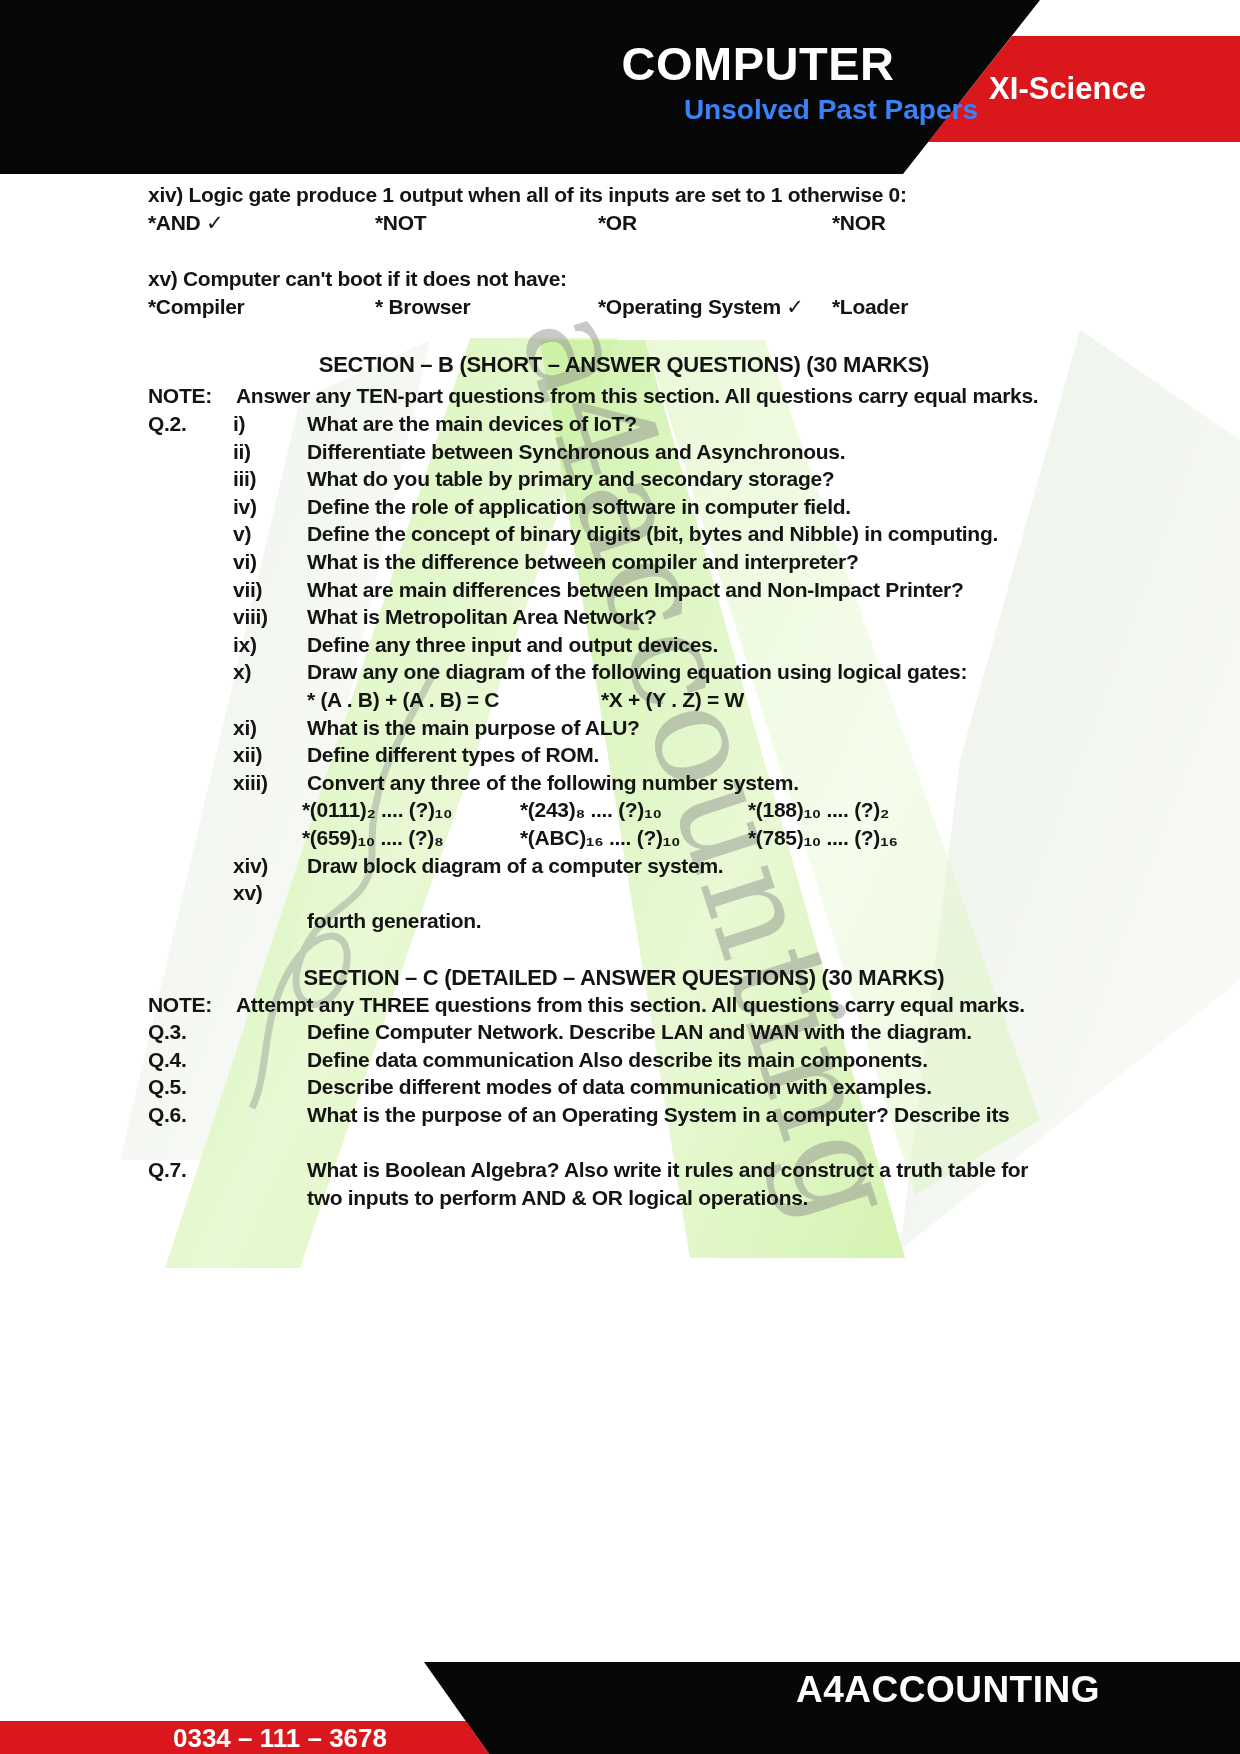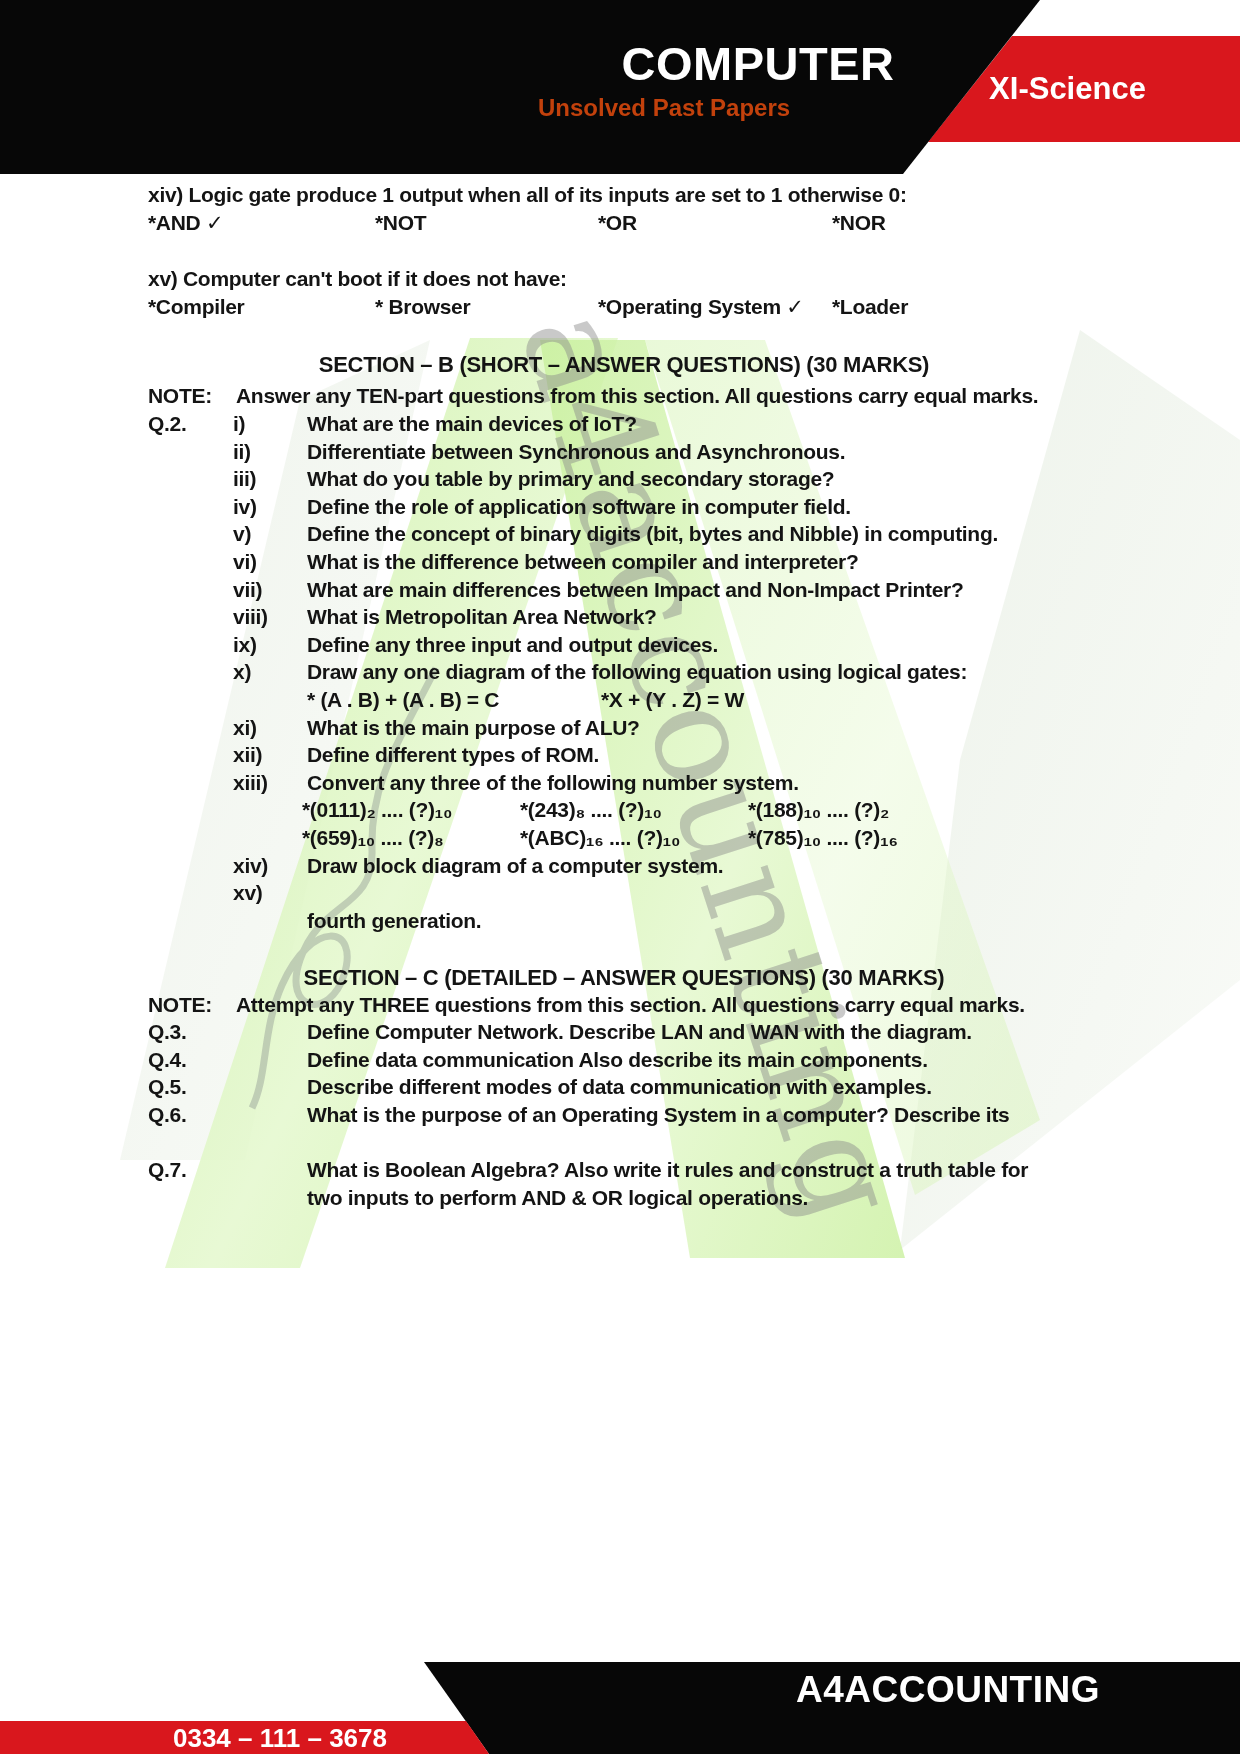--- a/index.html
+++ b/index.html
@@ -7,22 +7,22 @@
         font-family:"Liberation Sans","DejaVu Sans",sans-serif;}
   
   .wm{position:absolute;left:0;top:0;z-index:0;}
   
   .hdr-black{position:absolute;left:0;top:0;width:1240px;height:174px;background:#070707;z-index:3;
              clip-path:polygon(0 0,1040px 0,903px 174px,0 174px);}
   .hdr-red{position:absolute;left:0;top:36px;width:1240px;height:106px;background:#d9171d;z-index:2;
            clip-path:polygon(1012px 0,1240px 0,1240px 106px,928px 106px);}
   .h-title{position:absolute;left:538px;top:36px;width:440px;text-align:center;z-index:4;
            font-size:47px;font-weight:bold;color:#fff;letter-spacing:.5px;}
-  .h-sub{position:absolute;left:538px;top:94px;width:440px;text-align:left;z-index:4;
-         font-size:24px;font-weight:bold;color:#c2410c;}
+  .h-sub{position:absolute;left:538px;top:94px;width:440px;text-align:right;z-index:4;
+         font-size:28px;font-weight:bold;color:#3b82f6;}
   .h-badge{position:absolute;left:955px;top:71px;width:225px;text-align:center;z-index:4;
            font-size:31px;font-weight:bold;color:#fff;}
   
   .row{position:absolute;left:148px;width:952px;height:26px;white-space:nowrap;z-index:2;
        font-size:21px;font-weight:bold;letter-spacing:-0.3px;color:#141414;}
   .row span{position:absolute;top:0;}
   .full{left:0;} .cq{left:0;} .cnote{left:72px;margin-left:16px;} .cnum{left:85px;} .ctext{left:159px;}
   .o1{left:0;text-align:center;} .o2{left:227px;} .o3{left:450px;} .o4{left:684px;}
   .v1{left:154px;} .v2{left:372px;} .v3{left:600px;}
   .center{text-align:center;font-size:22px;}

